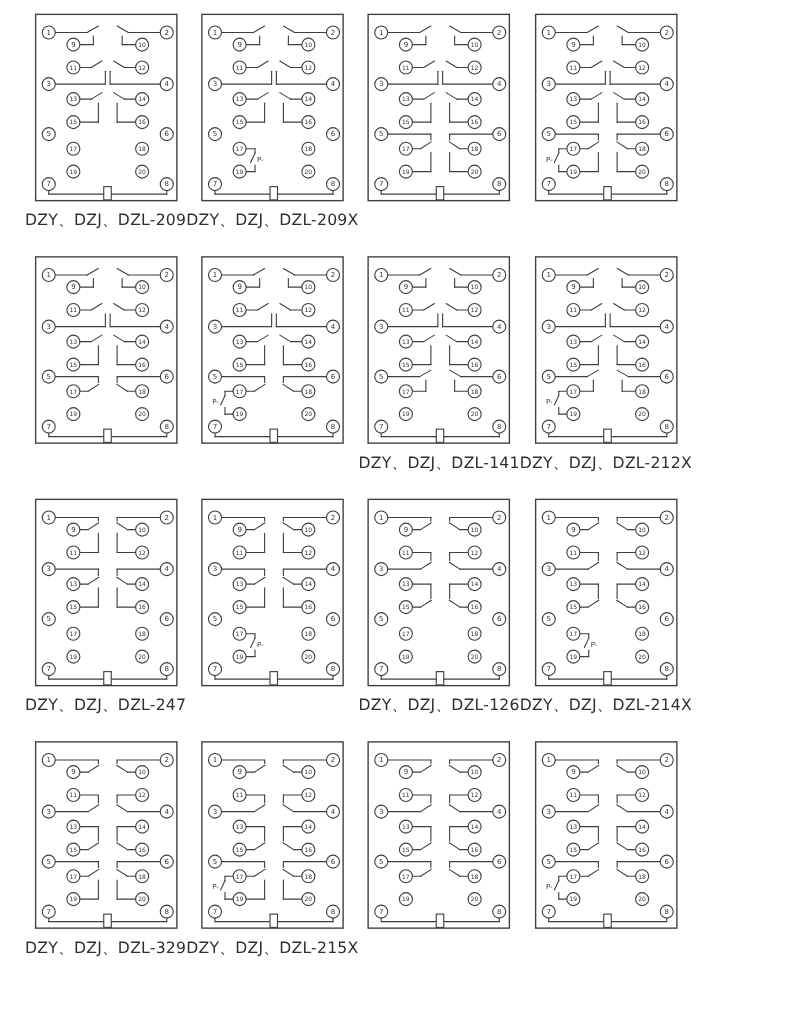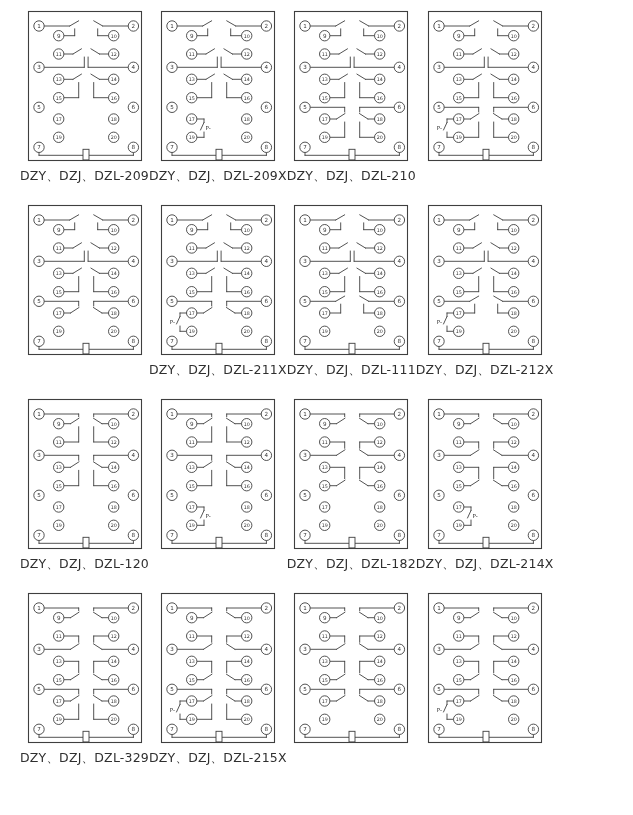--- a/index.html
+++ b/index.html
@@ -390,21 +390,20 @@
         </g>
         <g>
           <circle cx="31.7" cy="127.3" r="5.2" fill="#ffffff" stroke="#3f3f3f" stroke-width="0.9"></circle>
           <text x="31.7" y="129.2" font-size="4.8" text-anchor="middle">19</text>
         </g>
         <g>
           <circle cx="86.7" cy="127.3" r="5.2" fill="#ffffff" stroke="#3f3f3f" stroke-width="0.9"></circle>
           <text x="86.7" y="129.2" font-size="4.8" text-anchor="middle">20</text>
         </g>
       </svg>
-      <div class="lbl">DZY、DZJ、DZL-210</div>
     </div>
     <div class="cell">
       <svg width="116" height="152" viewBox="0 0 116 152">
         <rect x="1.5" y="1.5" width="113" height="149" fill="none" stroke="#3f3f3f" stroke-width="1.1"></rect>
         <g>
           <line x1="17.2" y1="16" x2="42.7" y2="16" stroke="#3f3f3f" stroke-width="0.9" stroke-linecap="round"></line>
           <line x1="101.2" y1="16" x2="75.7" y2="16" stroke="#3f3f3f" stroke-width="0.9" stroke-linecap="round"></line>
           <line x1="42.7" y1="16" x2="51.7" y2="10.8" stroke="#3f3f3f" stroke-width="0.9" stroke-linecap="round"></line>
           <line x1="75.7" y1="16" x2="66.7" y2="10.8" stroke="#3f3f3f" stroke-width="0.9" stroke-linecap="round"></line>
           <line x1="36.9" y1="25.7" x2="47.7" y2="25.7" stroke="#3f3f3f" stroke-width="0.9" stroke-linecap="round"></line>
@@ -789,21 +788,20 @@
         </g>
         <g>
           <circle cx="31.7" cy="127.3" r="5.2" fill="#ffffff" stroke="#3f3f3f" stroke-width="0.9"></circle>
           <text x="31.7" y="129.2" font-size="4.8" text-anchor="middle">19</text>
         </g>
         <g>
           <circle cx="86.7" cy="127.3" r="5.2" fill="#ffffff" stroke="#3f3f3f" stroke-width="0.9"></circle>
           <text x="86.7" y="129.2" font-size="4.8" text-anchor="middle">20</text>
         </g>
       </svg>
-      <div class="lbl">DZY、DZJ、DZL-211X</div>
     </div>
     <div class="cell">
       <svg width="116" height="152" viewBox="0 0 116 152">
         <rect x="1.5" y="1.5" width="113" height="149" fill="none" stroke="#3f3f3f" stroke-width="1.1"></rect>
         <g>
           <line x1="17.2" y1="16" x2="42.7" y2="16" stroke="#3f3f3f" stroke-width="0.9" stroke-linecap="round"></line>
           <line x1="101.2" y1="16" x2="75.7" y2="16" stroke="#3f3f3f" stroke-width="0.9" stroke-linecap="round"></line>
           <line x1="42.7" y1="16" x2="51.7" y2="10.8" stroke="#3f3f3f" stroke-width="0.9" stroke-linecap="round"></line>
           <line x1="75.7" y1="16" x2="66.7" y2="10.8" stroke="#3f3f3f" stroke-width="0.9" stroke-linecap="round"></line>
           <line x1="36.9" y1="25.7" x2="47.7" y2="25.7" stroke="#3f3f3f" stroke-width="0.9" stroke-linecap="round"></line>
@@ -916,21 +914,21 @@
         </g>
         <g>
           <circle cx="31.7" cy="127.3" r="5.2" fill="#ffffff" stroke="#3f3f3f" stroke-width="0.9"></circle>
           <text x="31.7" y="129.2" font-size="4.8" text-anchor="middle">19</text>
         </g>
         <g>
           <circle cx="86.7" cy="127.3" r="5.2" fill="#ffffff" stroke="#3f3f3f" stroke-width="0.9"></circle>
           <text x="86.7" y="129.2" font-size="4.8" text-anchor="middle">20</text>
         </g>
       </svg>
-      <div class="lbl">DZY、DZJ、DZL-111</div>
+      <div class="lbl">DZY、DZJ、DZL-141</div>
     </div>
     <div class="cell">
       <svg width="116" height="152" viewBox="0 0 116 152">
         <rect x="1.5" y="1.5" width="113" height="149" fill="none" stroke="#3f3f3f" stroke-width="1.1"></rect>
         <g>
           <line x1="17.2" y1="16" x2="42.7" y2="16" stroke="#3f3f3f" stroke-width="0.9" stroke-linecap="round"></line>
           <line x1="101.2" y1="16" x2="75.7" y2="16" stroke="#3f3f3f" stroke-width="0.9" stroke-linecap="round"></line>
           <line x1="42.7" y1="16" x2="51.7" y2="10.8" stroke="#3f3f3f" stroke-width="0.9" stroke-linecap="round"></line>
           <line x1="75.7" y1="16" x2="66.7" y2="10.8" stroke="#3f3f3f" stroke-width="0.9" stroke-linecap="round"></line>
           <line x1="36.9" y1="25.7" x2="47.7" y2="25.7" stroke="#3f3f3f" stroke-width="0.9" stroke-linecap="round"></line>
@@ -1170,21 +1168,21 @@
         </g>
         <g>
           <circle cx="31.7" cy="127.3" r="5.2" fill="#ffffff" stroke="#3f3f3f" stroke-width="0.9"></circle>
           <text x="31.7" y="129.2" font-size="4.8" text-anchor="middle">19</text>
         </g>
         <g>
           <circle cx="86.7" cy="127.3" r="5.2" fill="#ffffff" stroke="#3f3f3f" stroke-width="0.9"></circle>
           <text x="86.7" y="129.2" font-size="4.8" text-anchor="middle">20</text>
         </g>
       </svg>
-      <div class="lbl">DZY、DZJ、DZL-120</div>
+      <div class="lbl">DZY、DZJ、DZL-247</div>
     </div>
     <div class="cell">
       <svg width="116" height="152" viewBox="0 0 116 152">
         <rect x="1.5" y="1.5" width="113" height="149" fill="none" stroke="#3f3f3f" stroke-width="1.1"></rect>
         <g>
           <line x1="17.2" y1="16" x2="51.7" y2="16" stroke="#3f3f3f" stroke-width="0.9" stroke-linecap="round"></line>
           <line x1="101.2" y1="16" x2="66.7" y2="16" stroke="#3f3f3f" stroke-width="0.9" stroke-linecap="round"></line>
           <line x1="51.7" y1="16" x2="51.7" y2="18.7" stroke="#3f3f3f" stroke-width="0.9" stroke-linecap="round"></line>
           <line x1="66.7" y1="16" x2="66.7" y2="18.7" stroke="#3f3f3f" stroke-width="0.9" stroke-linecap="round"></line>
           <line x1="36.9" y1="25.7" x2="43.5" y2="25.7" stroke="#3f3f3f" stroke-width="0.9" stroke-linecap="round"></line>
@@ -1415,21 +1413,21 @@
         </g>
         <g>
           <circle cx="31.7" cy="127.3" r="5.2" fill="#ffffff" stroke="#3f3f3f" stroke-width="0.9"></circle>
           <text x="31.7" y="129.2" font-size="4.8" text-anchor="middle">19</text>
         </g>
         <g>
           <circle cx="86.7" cy="127.3" r="5.2" fill="#ffffff" stroke="#3f3f3f" stroke-width="0.9"></circle>
           <text x="86.7" y="129.2" font-size="4.8" text-anchor="middle">20</text>
         </g>
       </svg>
-      <div class="lbl">DZY、DZJ、DZL-182</div>
+      <div class="lbl">DZY、DZJ、DZL-126</div>
     </div>
     <div class="cell">
       <svg width="116" height="152" viewBox="0 0 116 152">
         <rect x="1.5" y="1.5" width="113" height="149" fill="none" stroke="#3f3f3f" stroke-width="1.1"></rect>
         <g>
           <line x1="17.2" y1="16" x2="51.7" y2="16" stroke="#3f3f3f" stroke-width="0.9" stroke-linecap="round"></line>
           <line x1="101.2" y1="16" x2="66.7" y2="16" stroke="#3f3f3f" stroke-width="0.9" stroke-linecap="round"></line>
           <line x1="51.7" y1="16" x2="51.7" y2="18.7" stroke="#3f3f3f" stroke-width="0.9" stroke-linecap="round"></line>
           <line x1="66.7" y1="16" x2="66.7" y2="18.7" stroke="#3f3f3f" stroke-width="0.9" stroke-linecap="round"></line>
           <line x1="36.9" y1="25.7" x2="43.5" y2="25.7" stroke="#3f3f3f" stroke-width="0.9" stroke-linecap="round"></line>

